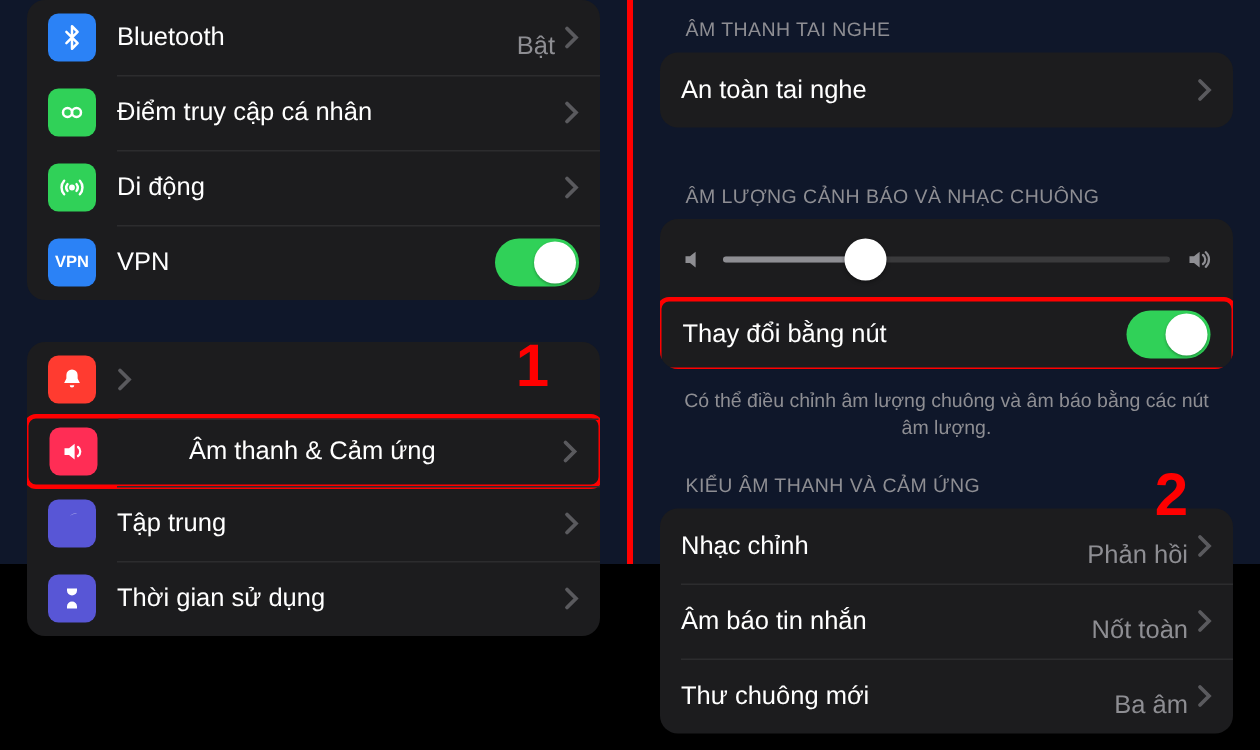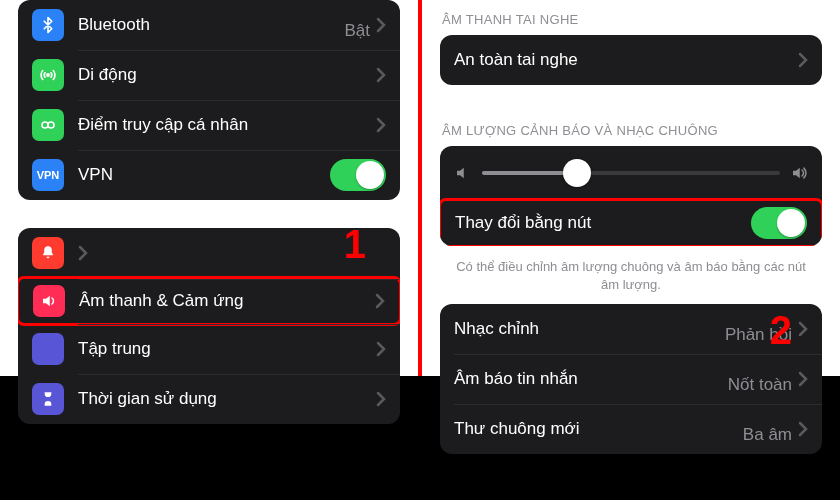--- a/index.html
+++ b/index.html
@@ -1,32 +1,32 @@
 <!DOCTYPE html>
 <html><head>
 <meta charset="utf-8">
 <style>
 * { margin: 0; padding: 0; box-sizing: border-box; font-family: -apple-system, "Helvetica Neue", Arial, sans-serif; -webkit-font-smoothing: antialiased; }
 body { background: #000; width: 840px; height: 500px; display: flex; overflow: hidden; }
-.col { width: 420px; height: 376px; background: #ffffff; position: relative; }
+.col { width: 420px; height: 376px; background: #0f172a; position: relative; }
 .col-left { border-right: 2px solid #ff0000; }
 .col-right { border-left: 2px solid #ff0000; padding-top: 6px; }
 .inner { padding: 0 18px; }
 .group { background: #1c1c1e; border-radius: 12px; overflow: hidden; margin-bottom: 28px; }
 .row { display: flex; align-items: center; height: 50px; padding: 0 14px; cursor: pointer; position: relative; }
 .row + .row::before { content: ""; position: absolute; top: 0; left: 60px; right: 0; height: 1px; background: #2c2c2e; }
 .row-noicon + .row-noicon::before { left: 14px; }
 .row .ic { width: 32px; height: 32px; border-radius: 7px; display: flex; align-items: center; justify-content: center; margin-right: 14px; flex-shrink: 0; }
 .row .lbl { flex: 1; color: #fff; font-size: 17px; }
 .row .val { color: #8e8e93; font-size: 17px; margin-right: 6px; margin-top: 11px; }
 .row .chev { width: 10px; height: 16px; flex-shrink: 0; }
 .toggle { width: 56px; height: 32px; border-radius: 16px; background: #30d158; position: relative; flex-shrink: 0; }
 .toggle::after { content: ""; position: absolute; width: 28px; height: 28px; background: #fff; border-radius: 50%; top: 2px; right: 2px; box-shadow: 0 1px 2px rgba(0,0,0,.3); }
-.hlite { border: 3px solid #ff0000; border-radius: 8px; margin: -2px; }
-.hdr { color: #8e8e93; font-size: 13px; padding: 6px 20px 8px; text-transform: uppercase; letter-spacing: 0.3px; }
+.hlite { border: 3px solid #ff0000; border-radius: 8px; margin: -2px; gap: 47px; }
+.hdr { color: #8e8e93; font-size: 13px; padding: 6px 35px 8px; text-transform: uppercase; letter-spacing: 0.3px; }
 .foot { color: #8e8e93; font-size: 13px; padding: 8px 32px 10px; line-height: 1.4; text-align: center; }
 .marker { position: absolute; color: #ff0000; font-size: 40px; font-weight: 700; }
 .slider-row { display: flex; align-items: center; height: 54px; padding: 0 14px; gap: 10px; }
 .slider-track { flex: 1; height: 4px; background: #3a3a3c; border-radius: 2px; position: relative; }
 .slider-fill { position: absolute; left: 0; top: 0; height: 100%; background: #8e8e93; border-radius: 2px; }
 .slider-thumb { position: absolute; width: 28px; height: 28px; background: #fff; border-radius: 50%; top: -12px; transform: translateX(-50%); box-shadow: 0 1px 3px rgba(0,0,0,.4); }
 .spk { width: 18px; height: 18px; }
 .vpn-badge { width: 32px; height: 32px; border-radius: 7px; background: #2b82f6; display: flex; align-items: center; justify-content: center; color: #fff; font-size: 11px; font-weight: 700; margin-right: 14px; flex-shrink: 0; }
 </style>
 </head>
@@ -44,37 +44,37 @@
         </div>
         <span class="lbl">Bluetooth</span>
         <span class="val">Bật</span>
         <svg class="chev" viewBox="0 0 10 16" fill="none" stroke="#5a5a5e" stroke-width="2.5" stroke-linecap="round">
             <path d="M2 2l6 6-6 6"></path>
           </svg>
       </div>
       <div class="row">
         <div class="ic" style="background:#30d158">
           <svg viewBox="0 0 24 24" width="18" height="18" fill="none" stroke="#fff" stroke-width="2.2">
-              <path d="M5 6a9 9 0 000 12M19 6a9 9 0 010 12M8 9a5 5 0 000 6M16 9a5 5 0 010 6" stroke-linecap="round"></path>
-              <circle cx="12" cy="12" r="1.5" fill="#fff"></circle>
+              <circle cx="8" cy="12" r="4"></circle>
+              <circle cx="16" cy="12" r="4"></circle>
             </svg>
         </div>
-        <span class="lbl">Di động</span>
+        <span class="lbl">Điểm truy cập cá nhân</span>
         <svg class="chev" viewBox="0 0 10 16" fill="none" stroke="#5a5a5e" stroke-width="2.5" stroke-linecap="round">
             <path d="M2 2l6 6-6 6"></path>
           </svg>
       </div>
       <div class="row">
         <div class="ic" style="background:#30d158">
           <svg viewBox="0 0 24 24" width="18" height="18" fill="none" stroke="#fff" stroke-width="2.2">
-              <circle cx="8" cy="12" r="4"></circle>
-              <circle cx="16" cy="12" r="4"></circle>
+              <path d="M5 6a9 9 0 000 12M19 6a9 9 0 010 12M8 9a5 5 0 000 6M16 9a5 5 0 010 6" stroke-linecap="round"></path>
+              <circle cx="12" cy="12" r="1.5" fill="#fff"></circle>
             </svg>
         </div>
-        <span class="lbl">Điểm truy cập cá nhân</span>
+        <span class="lbl">Di động</span>
         <svg class="chev" viewBox="0 0 10 16" fill="none" stroke="#5a5a5e" stroke-width="2.5" stroke-linecap="round">
             <path d="M2 2l6 6-6 6"></path>
           </svg>
       </div>
       <div class="row">
         <div class="vpn-badge">VPN</div>
         <span class="lbl">VPN</span>
         <div class="toggle"></div>
       </div>
     </div>
@@ -159,20 +159,21 @@
           </svg>
       </div>
       <div class="row row-noicon hlite">
         <span class="lbl">Thay đổi bằng nút</span>
         <div class="toggle"></div>
       </div>
     </div>
   </div>
   <div class="foot">Có thể điều chỉnh âm lượng chuông và âm báo bằng các nút âm lượng.</div>
 
+  <div class="hdr" style="padding-top:12px">KIỂU ÂM THANH VÀ CẢM ỨNG</div>
   <div class="inner">
     <div class="group">
       <div class="row row-noicon">
         <span class="lbl">Nhạc chỉnh</span>
         <span class="val">Phản hồi</span>
         <svg class="chev" viewBox="0 0 10 16" fill="none" stroke="#5a5a5e" stroke-width="2.5" stroke-linecap="round">
             <path d="M2 2l6 6-6 6"></path>
           </svg>
       </div>
       <div class="row row-noicon">

